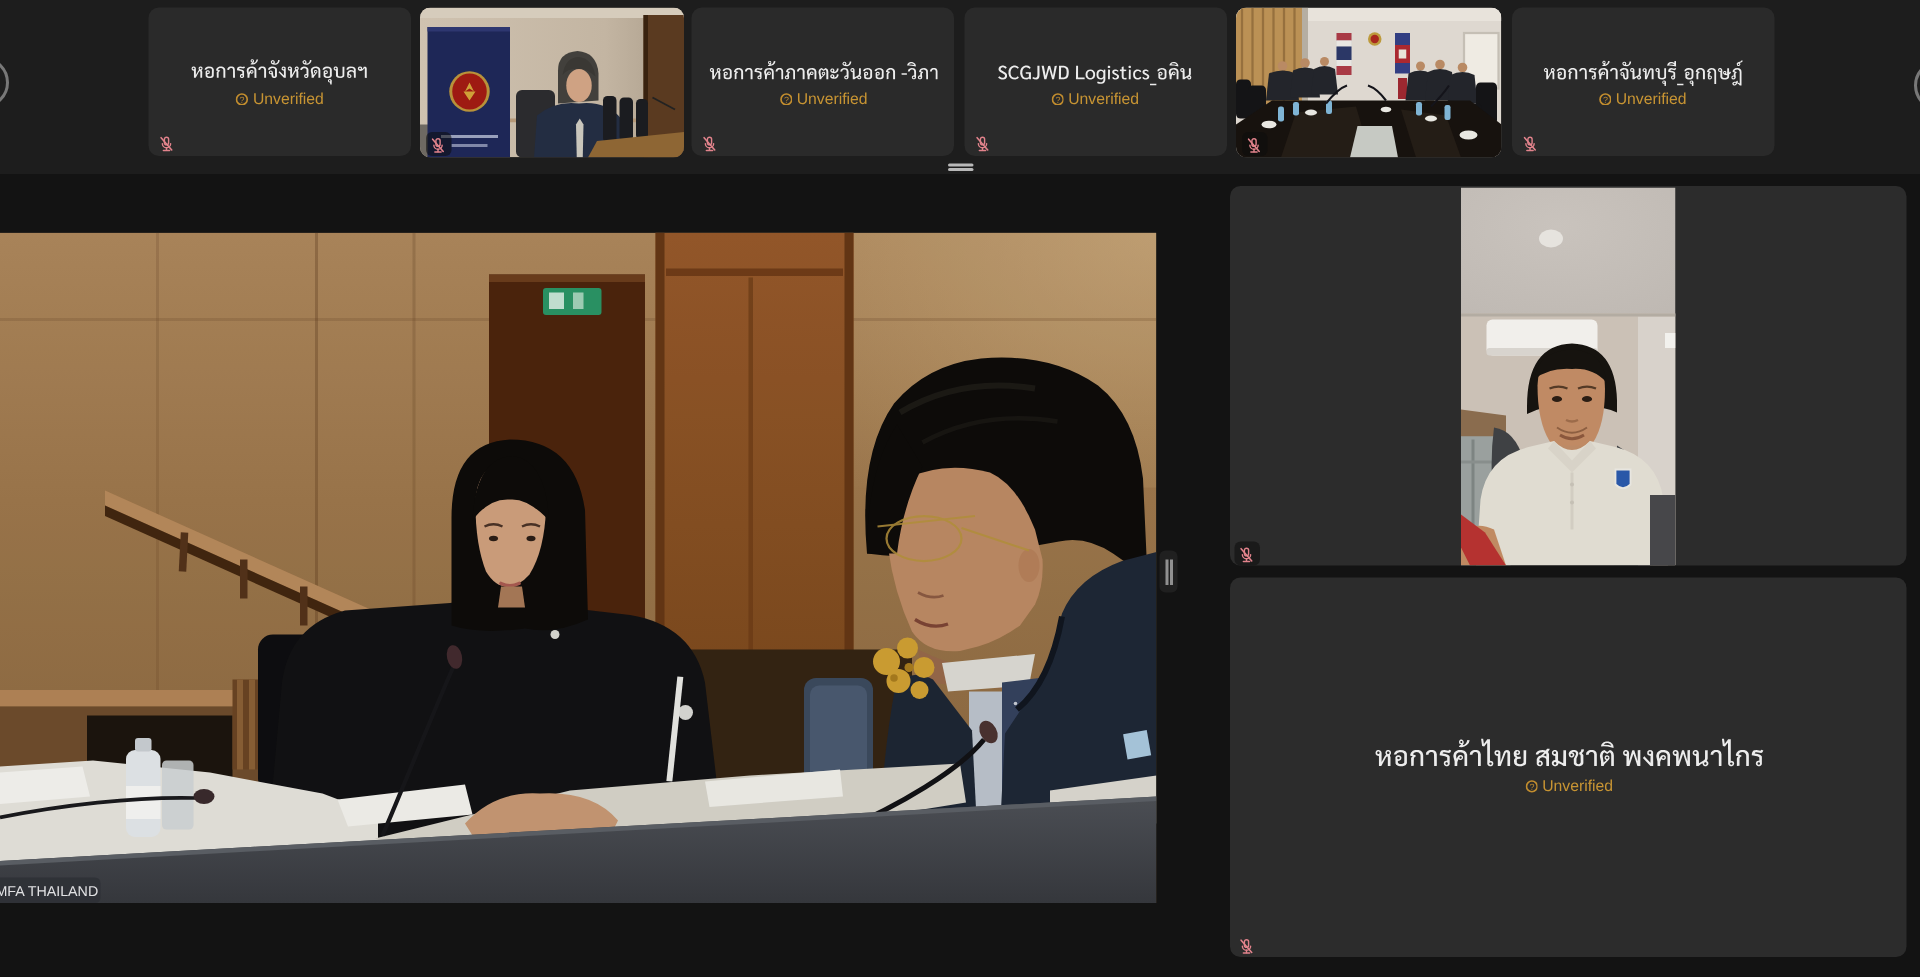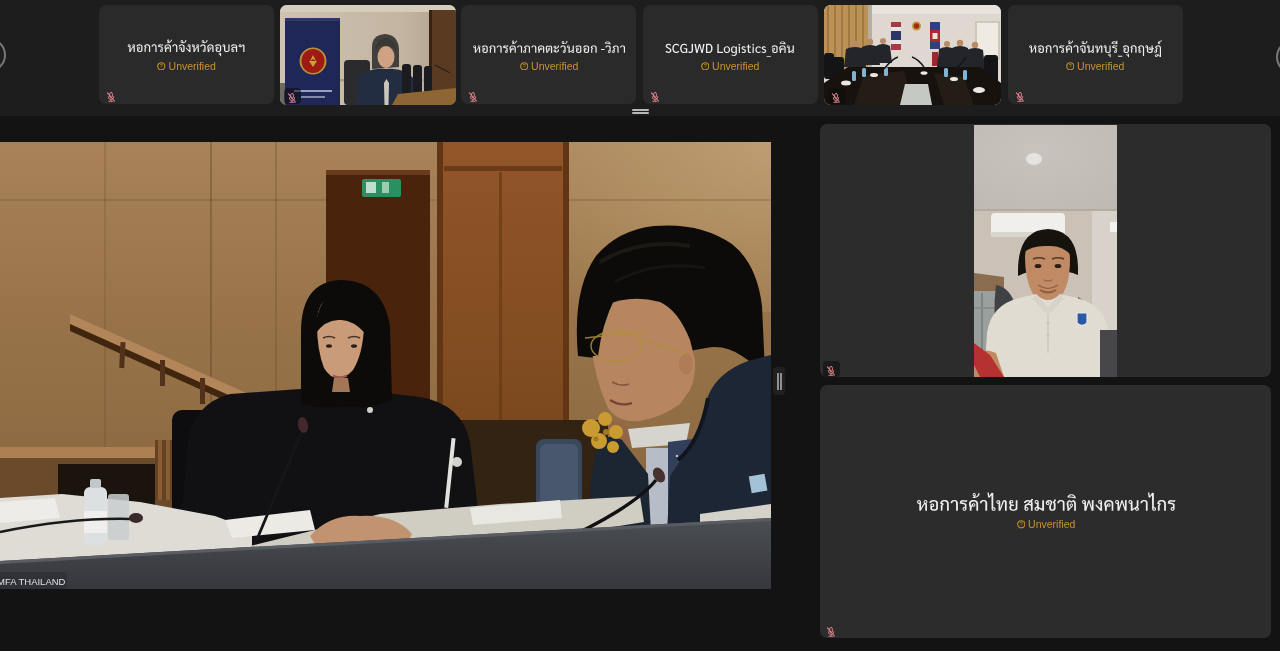--- a/index.html
+++ b/index.html
@@ -208,21 +208,21 @@
         </g>
 </svg><div style="position:absolute;left:4px;top:83px;width:17px;height:16px;background:rgba(12,12,12,.55);border-radius:4px;"></div><div style="position:absolute;left:6px;top:85px;width:12px;height:12px;"><svg width="12" height="12" viewBox="0 0 24 24" fill="none" stroke="#e2838c" stroke-width="1.9" stroke-linecap="round">
 <rect x="9.2" y="3" width="5.6" height="10" rx="2.8"></rect>
 <path d="M6.5 11.5a5.5 5.5 0 0 0 11 0"></path>
           <path d="M12 17v3.2"></path>
           <path d="M7.8 20.6h8.4"></path>
 <path d="M4.8 3.6 L19 20" stroke-width="2.1"></path>
         </svg></div></div>
 <div style="position:absolute;left:632px;top:108.5px;width:17px;height:2px;background:#b8b8b8;border-radius:1px;"></div>
 <div style="position:absolute;left:632px;top:111.8px;width:17px;height:2px;background:#b8b8b8;border-radius:1px;"></div>
-<div style="position:absolute;left:0;top:142px;width:771px;height:447px;overflow:hidden;filter:blur(0.5px) brightness(0.97);"><svg width="771" height="447" viewBox="0 0 771 447">
+<div style="position:absolute;left:0;top:155px;width:771px;height:447px;overflow:hidden;filter:blur(0.5px) brightness(0.97);"><svg width="771" height="447" viewBox="0 0 771 447">
 <defs>
 <linearGradient id="wall" x1="0" y1="0" x2="0" y2="1">
  <stop offset="0" stop-color="#ad875c"></stop>
             <stop offset="0.4" stop-color="#9d774b"></stop>
             <stop offset="1" stop-color="#86643e"></stop>
 </linearGradient>
 <linearGradient id="wedge" x1="0" y1="0" x2="0" y2="1">
  <stop offset="0" stop-color="#4d5056"></stop>
             <stop offset="1" stop-color="#37393e"></stop>
 </linearGradient>

